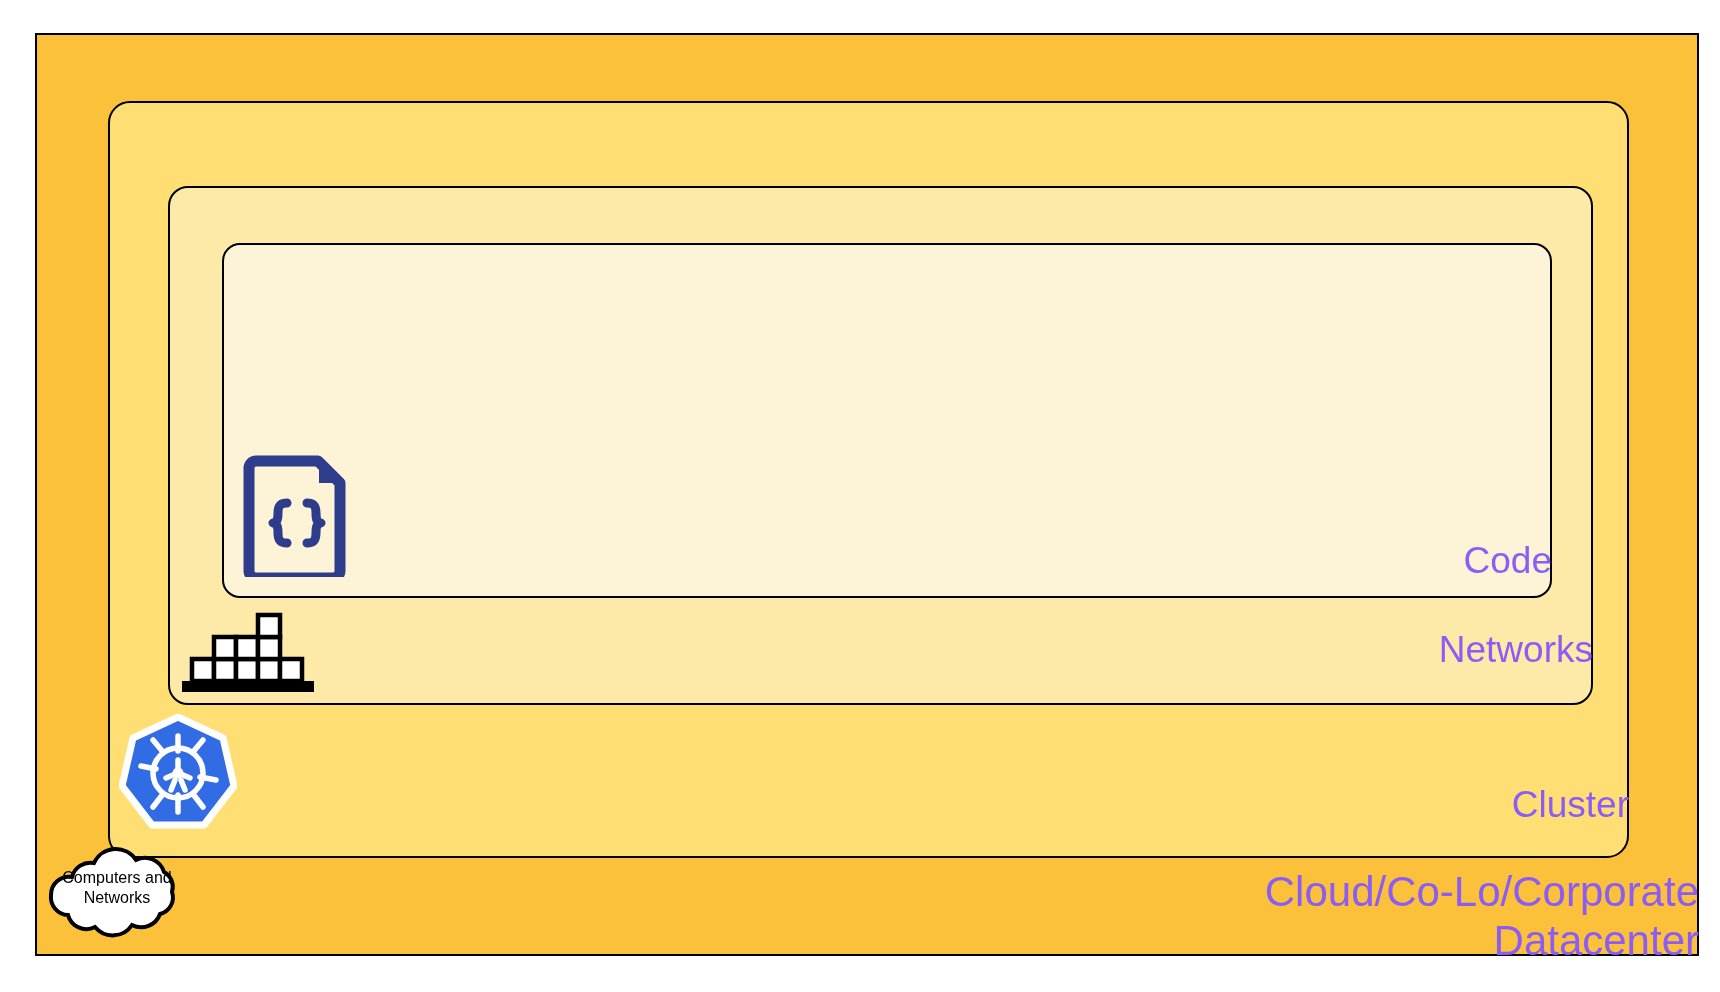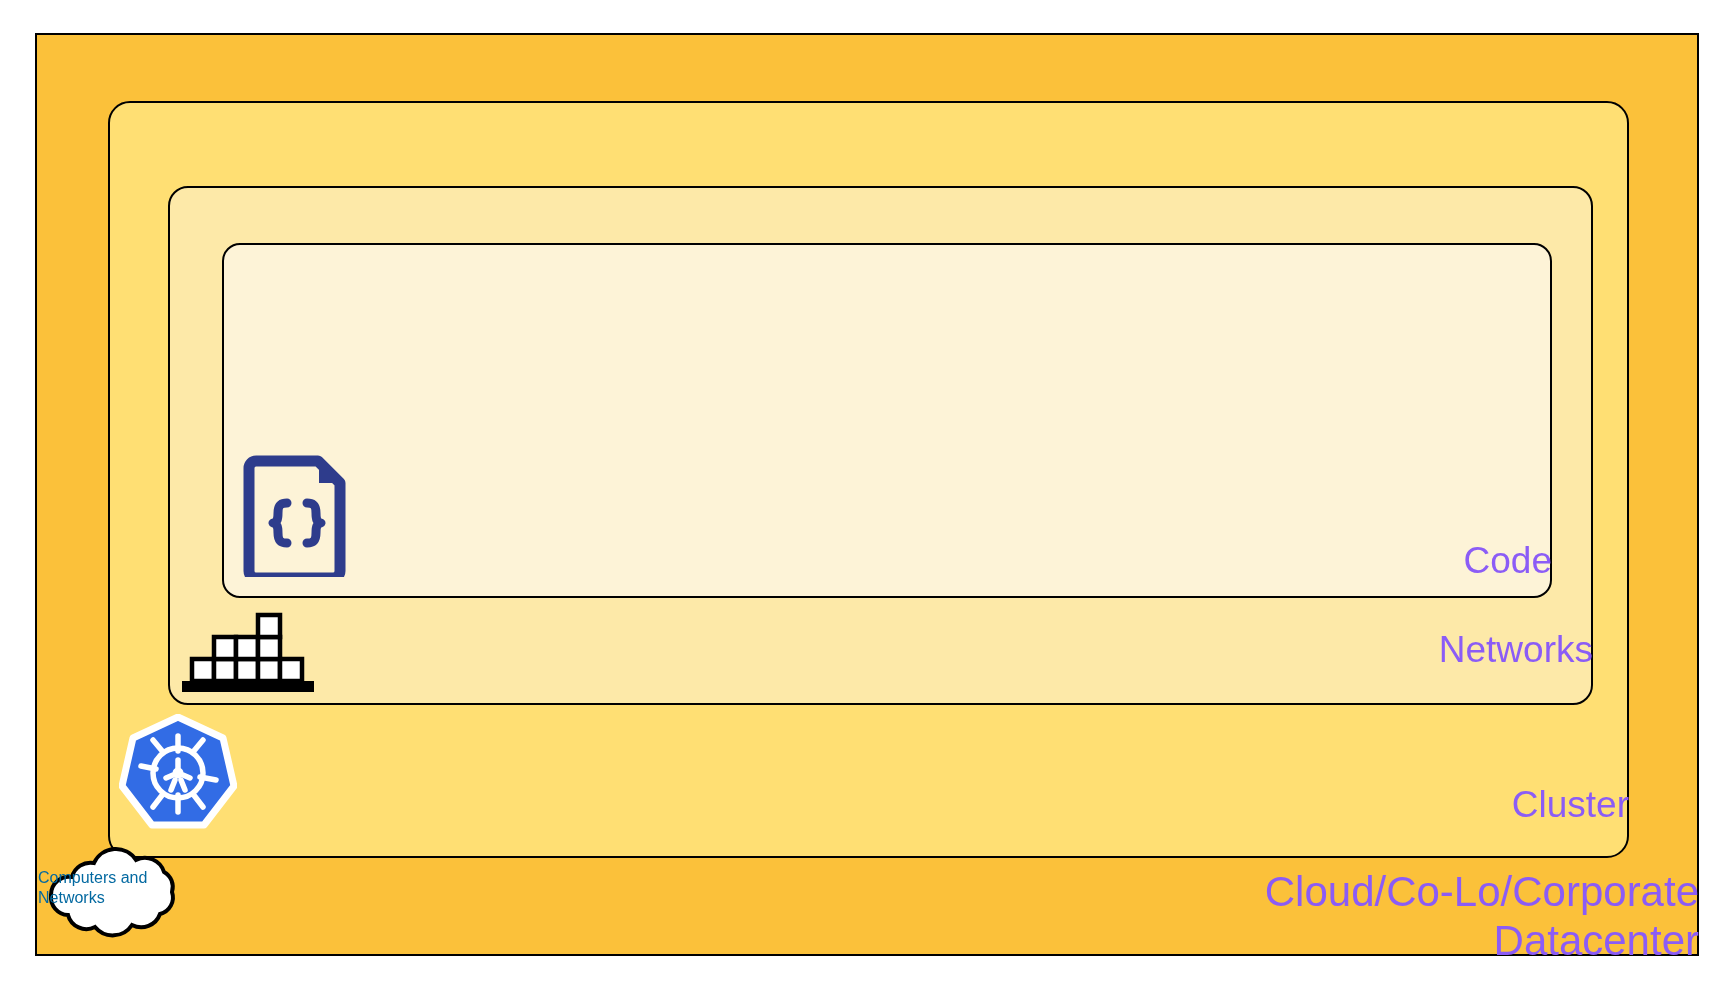--- a/index.html
+++ b/index.html
@@ -134,24 +134,24 @@
     top: 845px;
     width: 158px;
     height: 98px;
   }
 
   .cloud-text {
     position: absolute;
     left: 38px;
     top: 868px;
     width: 158px;
-    text-align: left;
+    text-align: center;
     font-family: "Liberation Sans", sans-serif;
     font-size: 16px;
-    color: #0369a1;
+    color: #000000;
     line-height: 1.25;
     white-space: pre-line;
     pointer-events: none;
   }
 </style>
 </head>
 <body>
 
 <div id="diagram">
 

